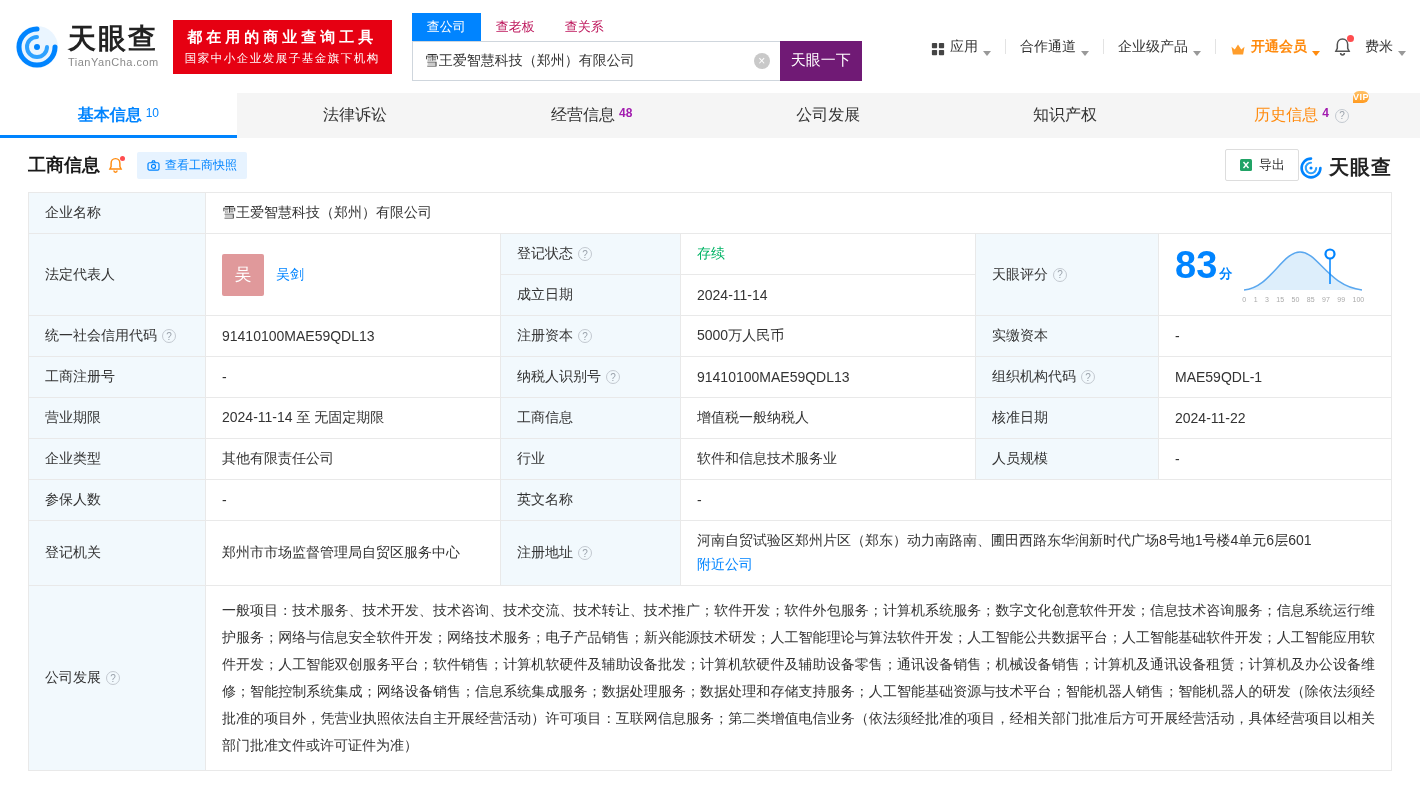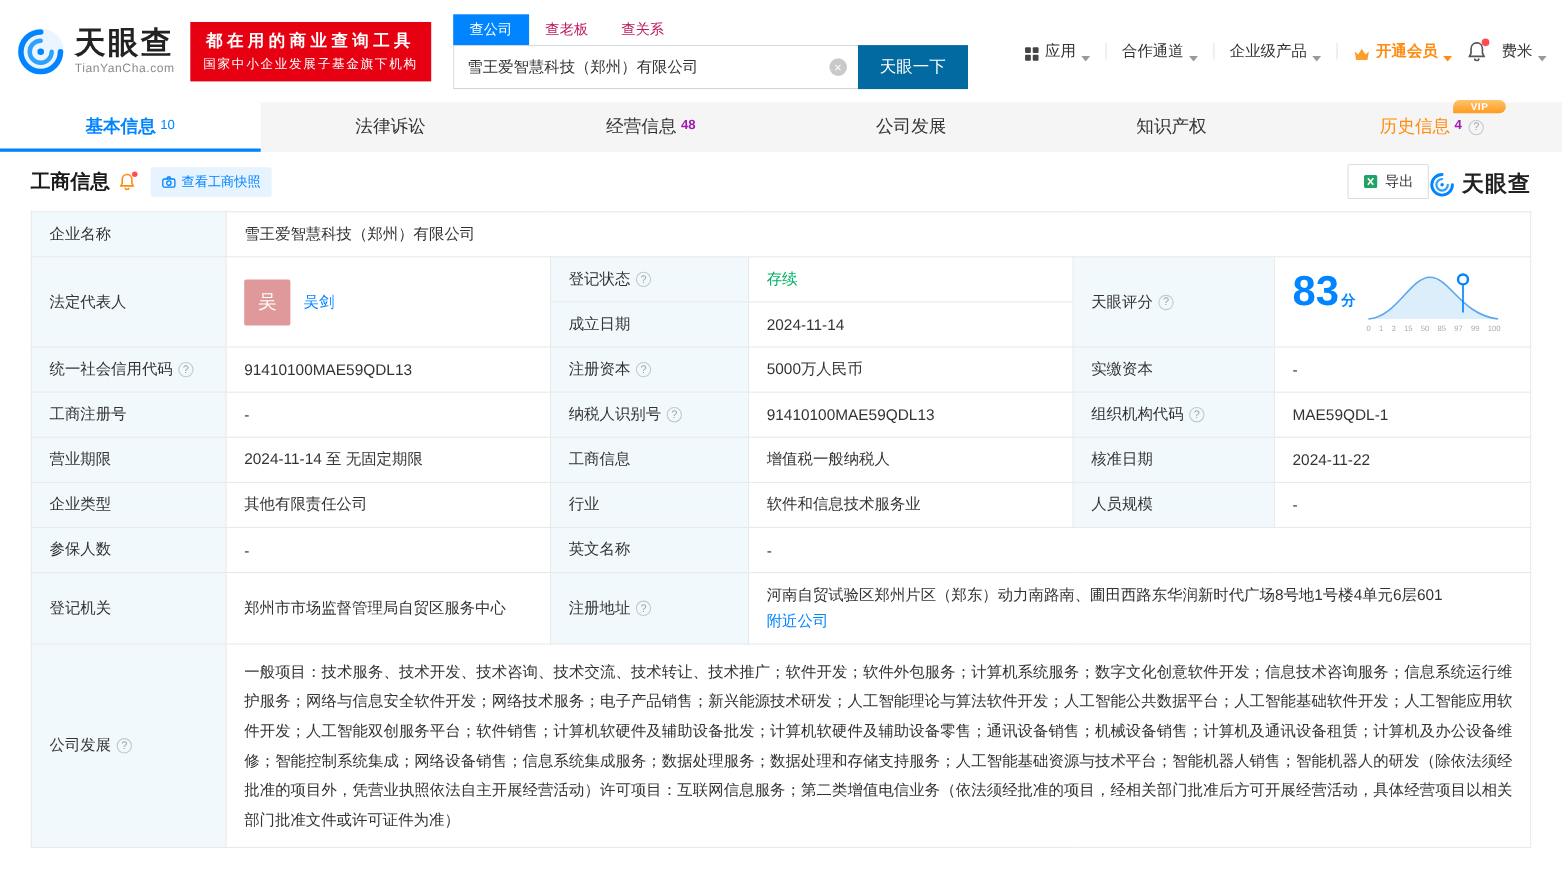--- a/index.html
+++ b/index.html
@@ -18,21 +18,21 @@
   .search-area { margin-left: 20px; }
   .search-tabs { display: flex; }
   .stab { font-size: 13px; padding: 5px 15px; cursor: pointer; color: #be185d; }
   .stab.active { background: #0084ff; color: #fff; }
   .search-row { display: flex; }
   .search-box { position: relative; width: 368px; height: 40px; border: 1px solid #cfd6dd; border-right: none; }
   .search-box input { width: 100%; height: 100%; border: none; outline: none; padding: 0 34px 0 12px; font-size: 14px; color: #333; font-family: inherit; }
   .clear { position: absolute; right: 10px; top: 50%; transform: translateY(-50%); width: 16px; height: 16px;
     border-radius: 50%; background: #c9c9c9; color: #fff; font-size: 12px; line-height: 1;
     display: flex; align-items: center; justify-content: center; cursor: pointer; }
-  .search-btn { width: 100px; height: 40px; background: #0369a1; color: #fff; border: none; font-size: 15px;
+  .search-btn { width: 82px; height: 40px; background: #701a75; color: #fff; border: none; font-size: 15px;
     cursor: pointer; font-family: Liberation Sans, sans-serif; }
 
   .topnav { margin-left: auto; display: flex; align-items: center; gap: 14px; font-size: 14px; color: #333; }
   .nav-item { display: flex; align-items: flex-end; gap: 5px; cursor: pointer; white-space: nowrap; }
   .caret { width: 0; height: 0; border-left: 4px solid transparent; border-right: 4px solid transparent; border-top: 5px solid #999; }
   .sep { width: 1px; height: 15px; background: #e3e3e3; }
   .vip-nav { color: #ff8b0f; font-weight: bold; }
   .vip-nav .caret { border-top-color: #ff8b0f; }
   .bell-wrap { position: relative; display: flex; align-items: center; cursor: pointer; }
   .bell-dot { position: absolute; top: -2px; right: -3px; width: 7px; height: 7px; border-radius: 50%; background: #ff4d4f; }
@@ -41,21 +41,21 @@
   .tabbar { display: flex; height: 45px; background: #f5f5f5; }
   .tab { flex: 1; display: flex; align-items: center; justify-content: center; font-size: 16px; cursor: pointer; position: relative; color: #333; }
   .tab-inner { position: relative; display: flex; align-items: center; gap: 4px; }
   .tab.active { background: #fff; color: #0084ff; font-weight: bold; }
   .tab.active::after { content: ""; position: absolute; left: 0; right: 0; bottom: 0; height: 3px; background: #0084ff; }
   .tab-badge { font-size: 12px; color: #a21caf; align-self: flex-start; margin-top: 1px; font-weight: bold; }
   .tab.active .tab-badge { color: #0084ff; font-weight: normal; }
   .tab-badge:empty { display: none; }
   .tab.history { color: #ff8b0f; }
   .vip-tag { position: absolute; top: -14px; right: -20px; background: linear-gradient(180deg,#ffc36b,#ff9a1f);
-    color: #fff; font-size: 9px; font-weight: bold; padding: 1px 16px; border-radius: 7px 7px 7px 0; letter-spacing: .5px; }
+    color: #fff; font-size: 9px; font-weight: bold; padding: 1px 0; border-radius: 7px 7px 7px 0; letter-spacing: .5px; }
   .q { display: inline-flex; width: 14px; height: 14px; border: 1px solid #c3c9d0; border-radius: 50%; color: #9aa2ab;
     font-size: 10px; align-items: center; justify-content: center; margin-left: 5px; cursor: pointer; flex: none; }
   .tab .q { margin-left: 2px; }
 
   
   .content { padding: 0 28px; }
   .section-head { display: flex; align-items: center; height: 54px; }
   .sec-title { font-size: 18px; font-weight: bold; color: #1a1a1a; }
   .sec-bell { margin-left: 8px; position: relative; display: flex; cursor: pointer; }
   .sec-bell .bell-dot { top: -1px; right: -2px; width: 5px; height: 5px; }

